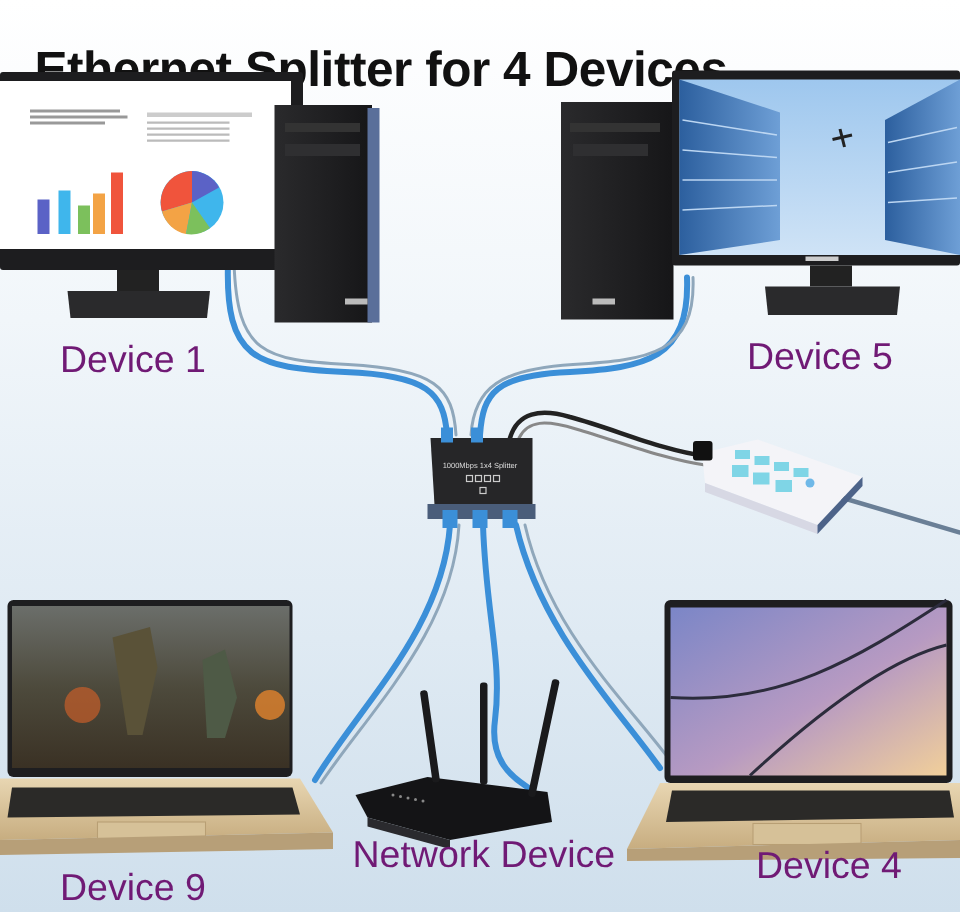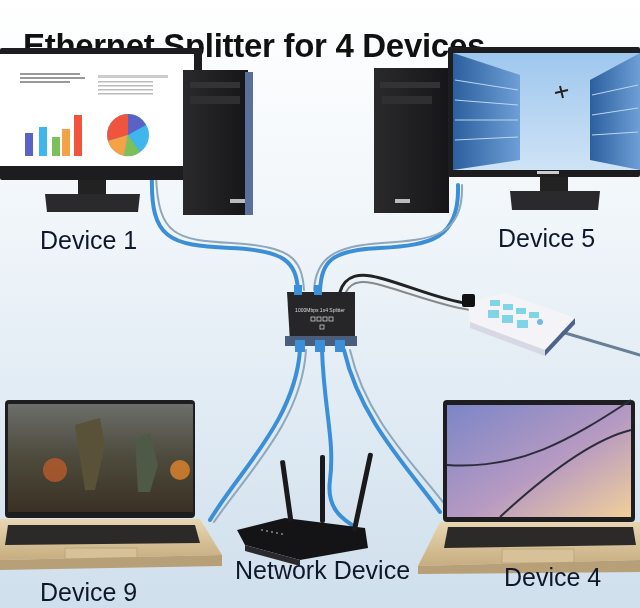--- a/index.html
+++ b/index.html
@@ -1,20 +1,20 @@
 <!DOCTYPE html>
 <html><head>
 <meta charset="utf-8">
 <style>
   html,body{margin:0;padding:0;}
   body{width:640px;height:608px;overflow:hidden;position:relative;
     background:linear-gradient(180deg,#ffffff 0%,#f1f6fa 35%,#dfeaf3 70%,#cfdfec 100%);
     font-family:"Liberation Sans",sans-serif;}
   .title{position:absolute;left:0;top:0;width:508px;text-align:center;font-weight:bold;font-size:33px;color:#111;line-height:36px;letter-spacing:-0.3px;margin-top:28px;}
-  .label{position:absolute;font-size:25px;color:#0f172a;line-height:28px;}
+  .label{position:absolute;font-size:25px;color:#701a75;line-height:28px;}
   svg.scene{position:absolute;left:0;top:0;}
 </style>
 </head>
 <body>
 
 <div class="title">Ethernet Splitter for 4 Devices</div>
 
 <svg class="scene" width="640" height="608" viewBox="0 0 640 608">
   <defs>
     <linearGradient id="sky" x1="0" y1="0" x2="0" y2="1">

